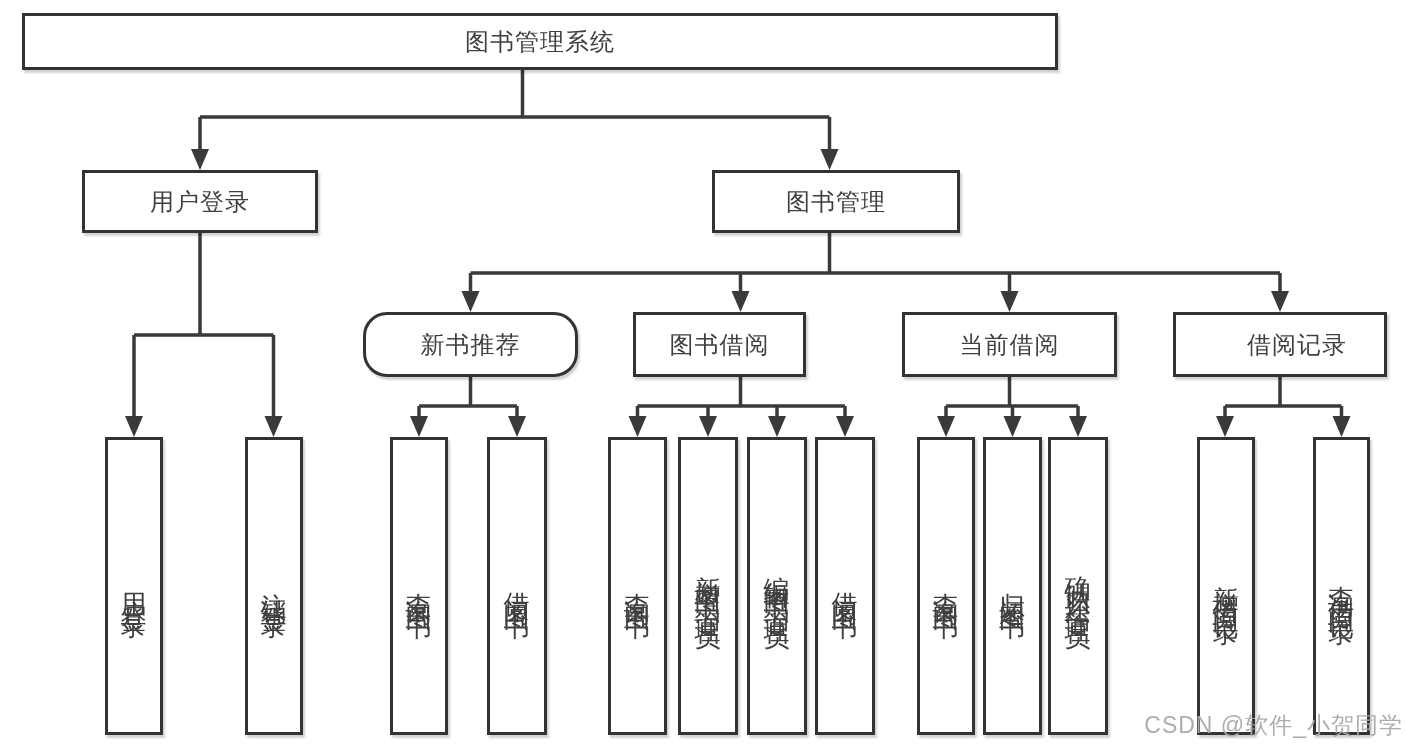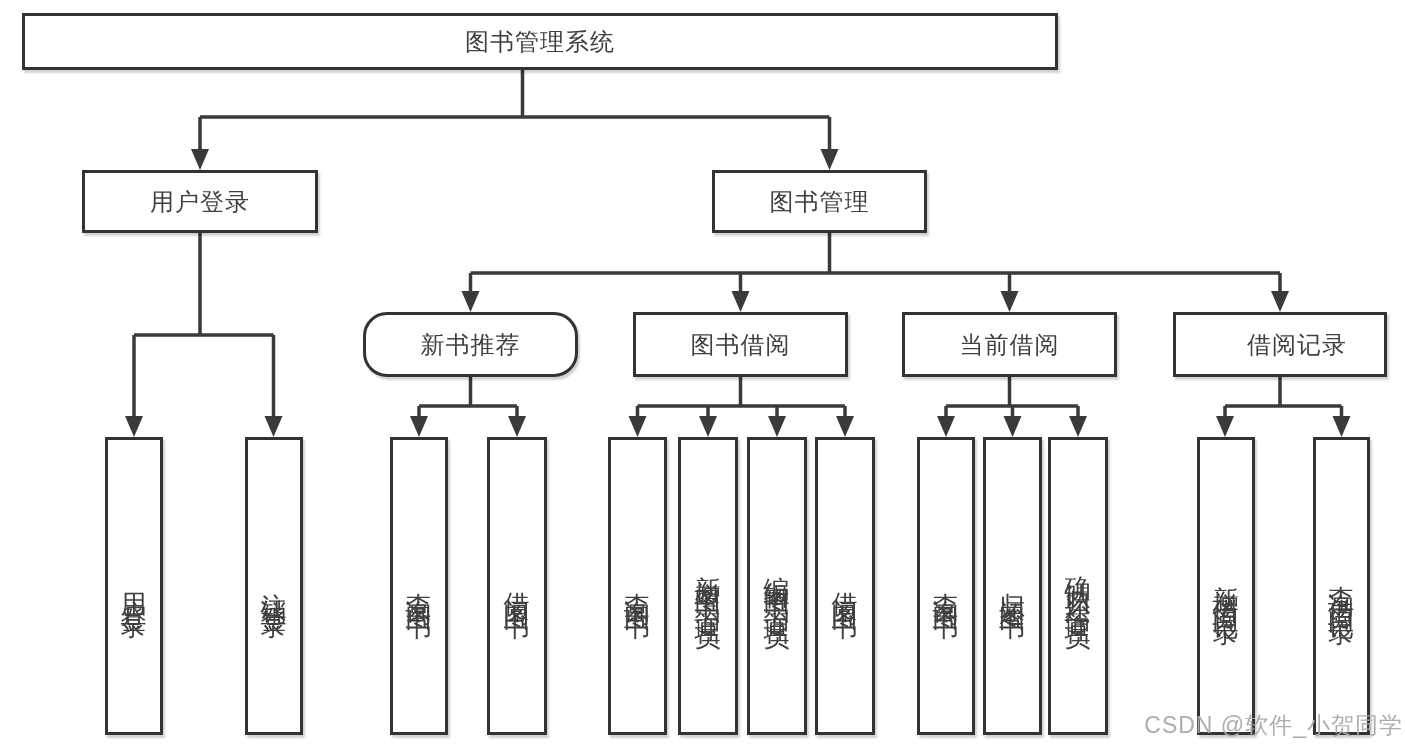--- a/index.html
+++ b/index.html
@@ -92,28 +92,28 @@
     </g>
   </svg>
 
   <div class="node h" style="left:22px; top:13px; width:1036px; height:57px;">
     <span>图书管理系统</span>
   </div>
 
   <div class="node h" style="left:82px; top:170px; width:236px; height:63px;">
     <span>用户登录</span>
   </div>
-  <div class="node h" style="left:712px; top:170px; width:215px; height:63px;">
+  <div class="node h" style="left:712px; top:170px; width:248px; height:63px;">
     <span>图书管理</span>
   </div>
 
   <div class="node h" style="left:363px; top:312px; width:215px; height:65px;border-radius:24px;">
     <span>新书推荐</span>
   </div>
-  <div class="node h" style="left:633px; top:312px; width:215px; height:65px;">
+  <div class="node h" style="left:633px; top:312px; width:173px; height:65px;">
     <span>图书借阅</span>
   </div>
   <div class="node h" style="left:902px; top:312px; width:215px; height:65px;">
     <span>当前借阅</span>
   </div>
   <div class="node h" style="left:1173px; top:312px; width:214px; height:65px;padding-left:34px;">
     <span>借阅记录</span>
   </div>
 
   <div class="node v" style="left:105px; top:437px; width:58px; height:298px;">

